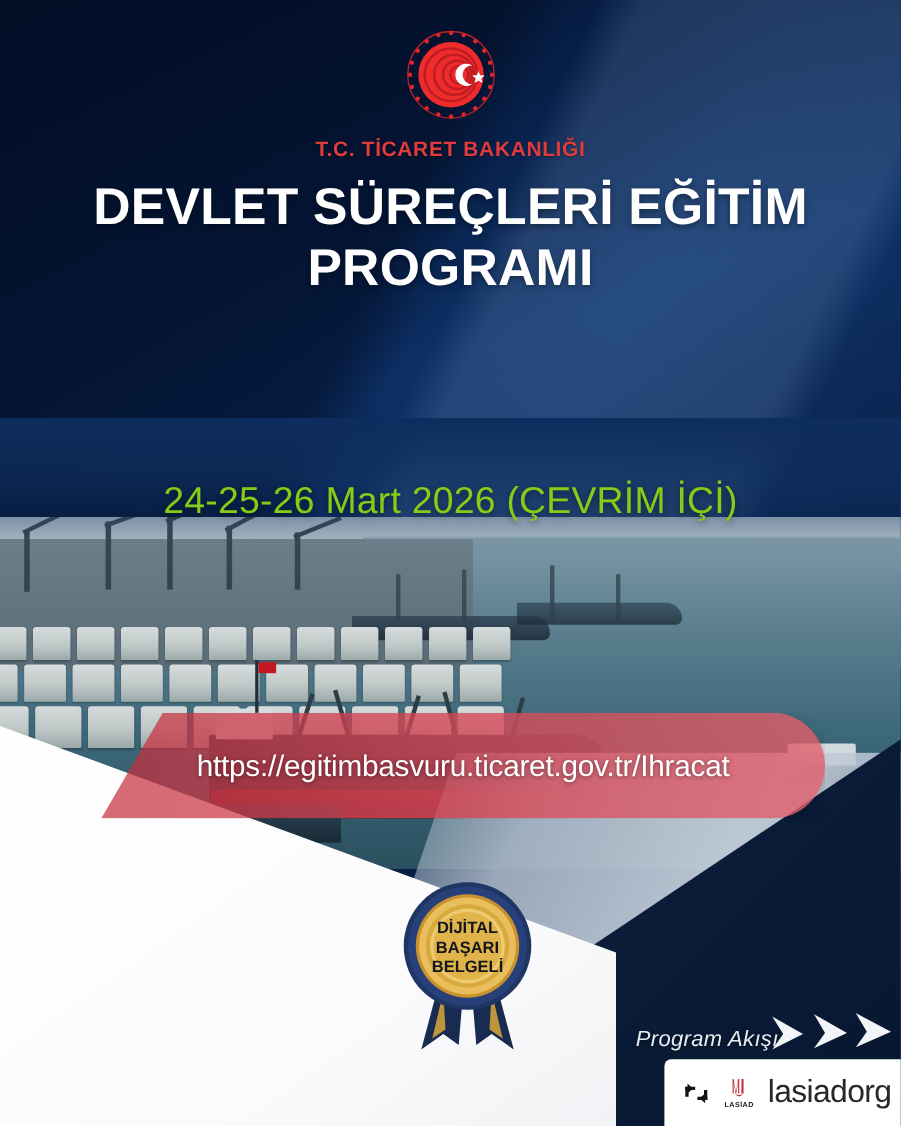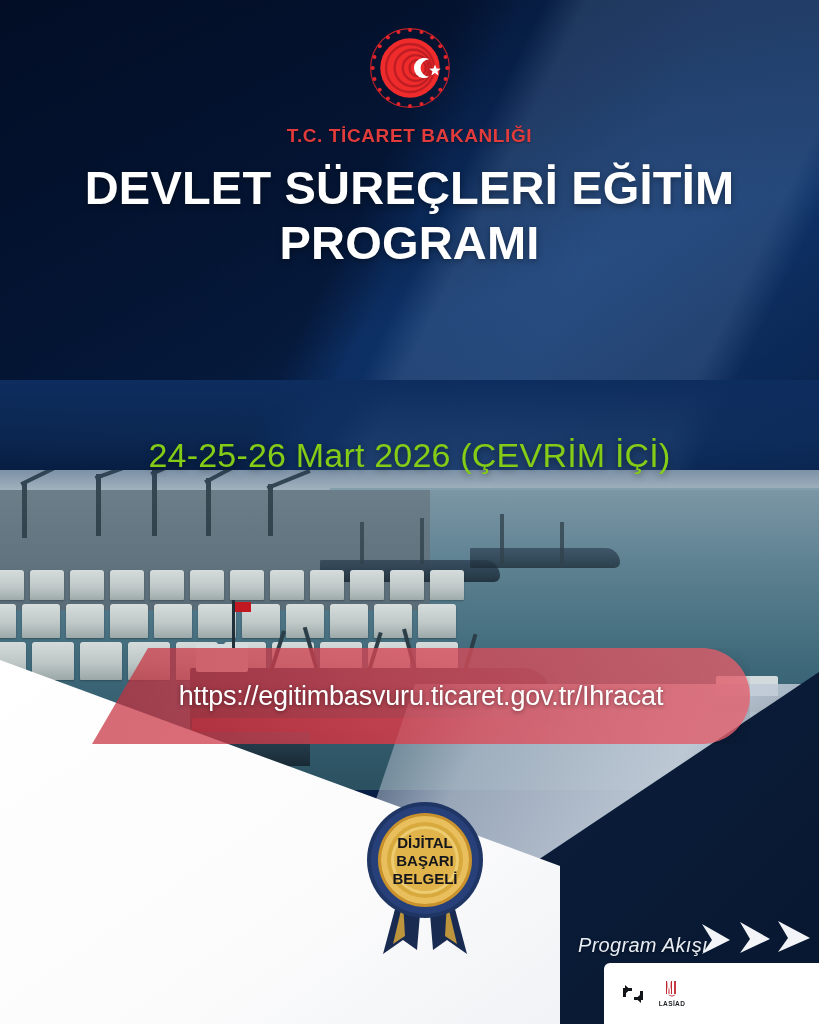--- a/index.html
+++ b/index.html
@@ -389,15 +389,16 @@
     <span class="lasiad-mark">
       <svg viewBox="0 0 34 30" width="34" height="30" aria-hidden="true">
         <g fill="#c0262f">
           <path d="M12 2 L14 14 L16 2 L17 2 L17 15 L16 15 L16 4 L14.4 15 L13.6 15 L12 4 L12 15 L11 15 L11 2 Z"></path>
           <path d="M19 2 L21 2 L21 15 L19 15 Z" opacity=".9"></path>
           <path d="M13 15 q4 5 8 0 q-4 3 -8 0 Z"></path>
         </g>
         <text x="17" y="27" text-anchor="middle" font-family="Liberation Sans, sans-serif" font-size="6.5" font-weight="bold" letter-spacing="0.4" fill="#1a1c20" id="lasiadmark">LASİAD</text>
       </svg>
     </span>
+    <span class="lasiad-word">lasiadorg</span>
   </div>
 
 </div>
 
 </body></html>

